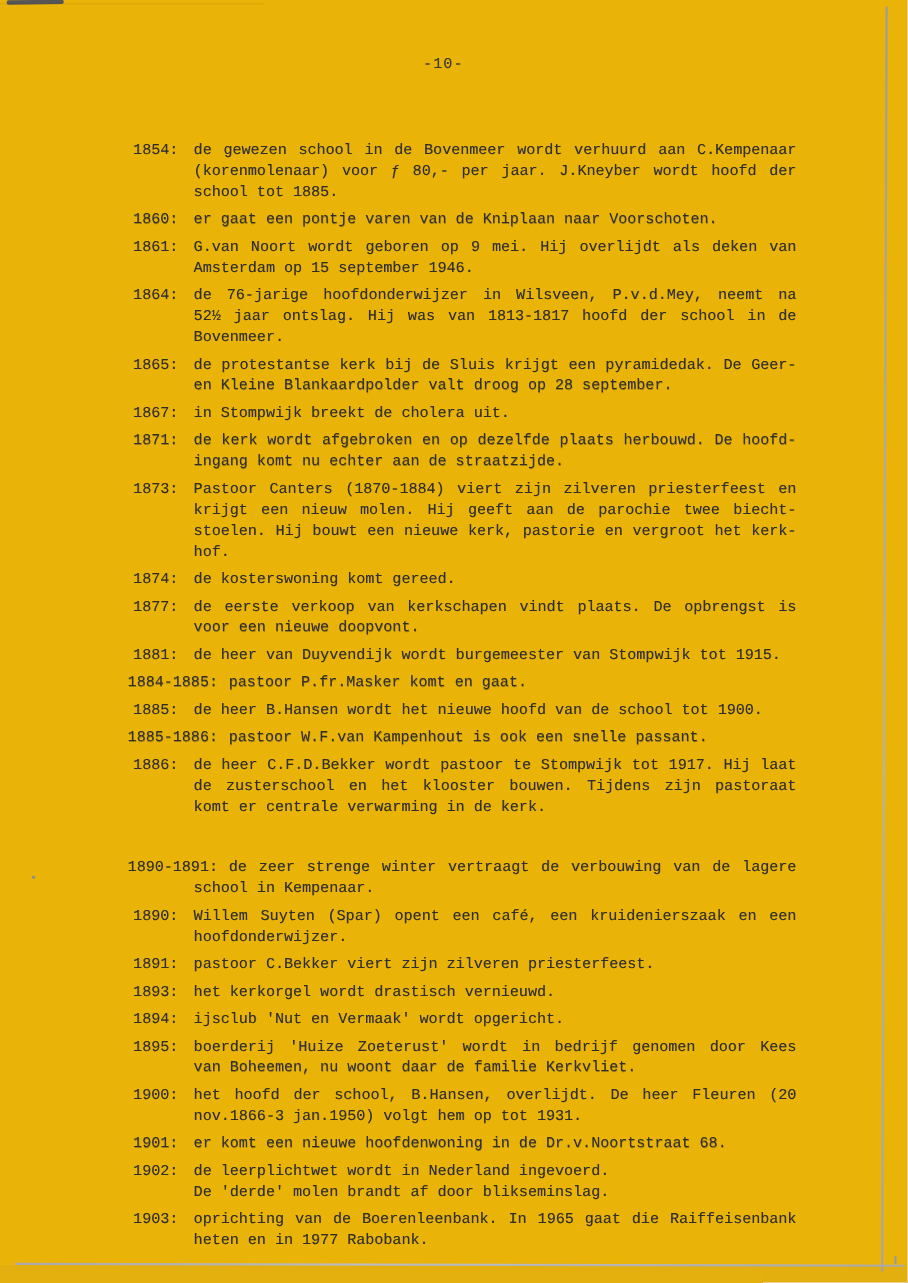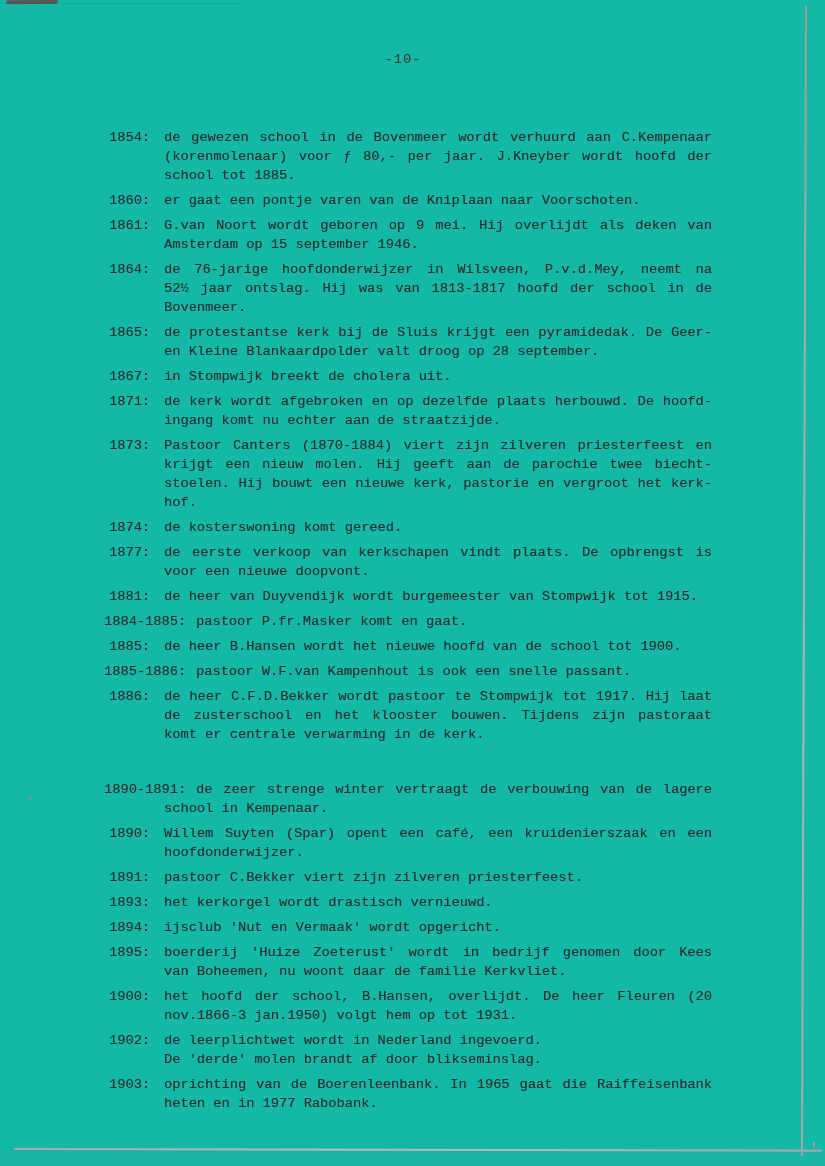--- a/index.html
+++ b/index.html
@@ -1,41 +1,41 @@
 <!DOCTYPE html>
 <html><head>
 <meta charset="utf-8">
 <style>
   html, body { margin: 0; padding: 0; background: #e8e8e6; }
   .page {
     position: relative;
     width: 825px;
     height: 1166px;
     margin: 0 auto;
-    background: #14b8a6;
+    background: #eab308;
     overflow: hidden;
     font-family: "Liberation Mono", "DejaVu Sans Mono", monospace;
     font-size: 13.7px;
     line-height: 19px;
     color: #2e2e2e;
     text-shadow: 0.3px 0.2px 0 rgba(46,46,46,0.4);
   }
   .pagenum {
     position: absolute;
     top: 50px;
     left: 0;
     width: 806px;
     text-align: center;
     letter-spacing: 1px;
     color: #3a3a3a;
   }
   .content {
     position: absolute;
     top: 128px;
-    left: 164px;
+    left: 176px;
     width: 548px;
   }
   .entry { position: relative; margin-bottom: 6px; }
   .year { position: absolute; left: -55px; top: 0; white-space: nowrap; }
   .year.long { left: -60px; text-align: center; }
   .line { text-align: justify; text-align-last: left; }
   .line.j { text-align-last: justify; }
   
   .scan-line-right {
     position: absolute; top: 6px; left: 805px; width: 2px; height: 1150px;
@@ -177,20 +177,24 @@
         <span class="year">1895:</span>
         <div class="line j">boerderij 'Huize Zoeterust' wordt in bedrijf genomen door Kees</div>
         <div class="line">van Boheemen, nu woont daar de familie Kerkvliet.</div>
       </div>
       <div class="entry">
         <span class="year">1900:</span>
         <div class="line j">het hoofd der school, B.Hansen, overlijdt. De heer Fleuren (20</div>
         <div class="line">nov.1866-3 jan.1950) volgt hem op tot 1931.</div>
       </div>
       <div class="entry">
+        <span class="year">1901:</span>
+        <div class="line">er komt een nieuwe hoofdenwoning in de Dr.v.Noortstraat 68.</div>
+      </div>
+      <div class="entry">
         <span class="year">1902:</span>
         <div class="line">de leerplichtwet wordt in Nederland ingevoerd.</div>
         <div class="line">De 'derde' molen brandt af door blikseminslag.</div>
       </div>
       <div class="entry">
         <span class="year">1903:</span>
         <div class="line j">oprichting van de Boerenleenbank. In 1965 gaat die Raiffeisenbank</div>
         <div class="line">heten en in 1977 Rabobank.</div>
       </div>
     </div>

